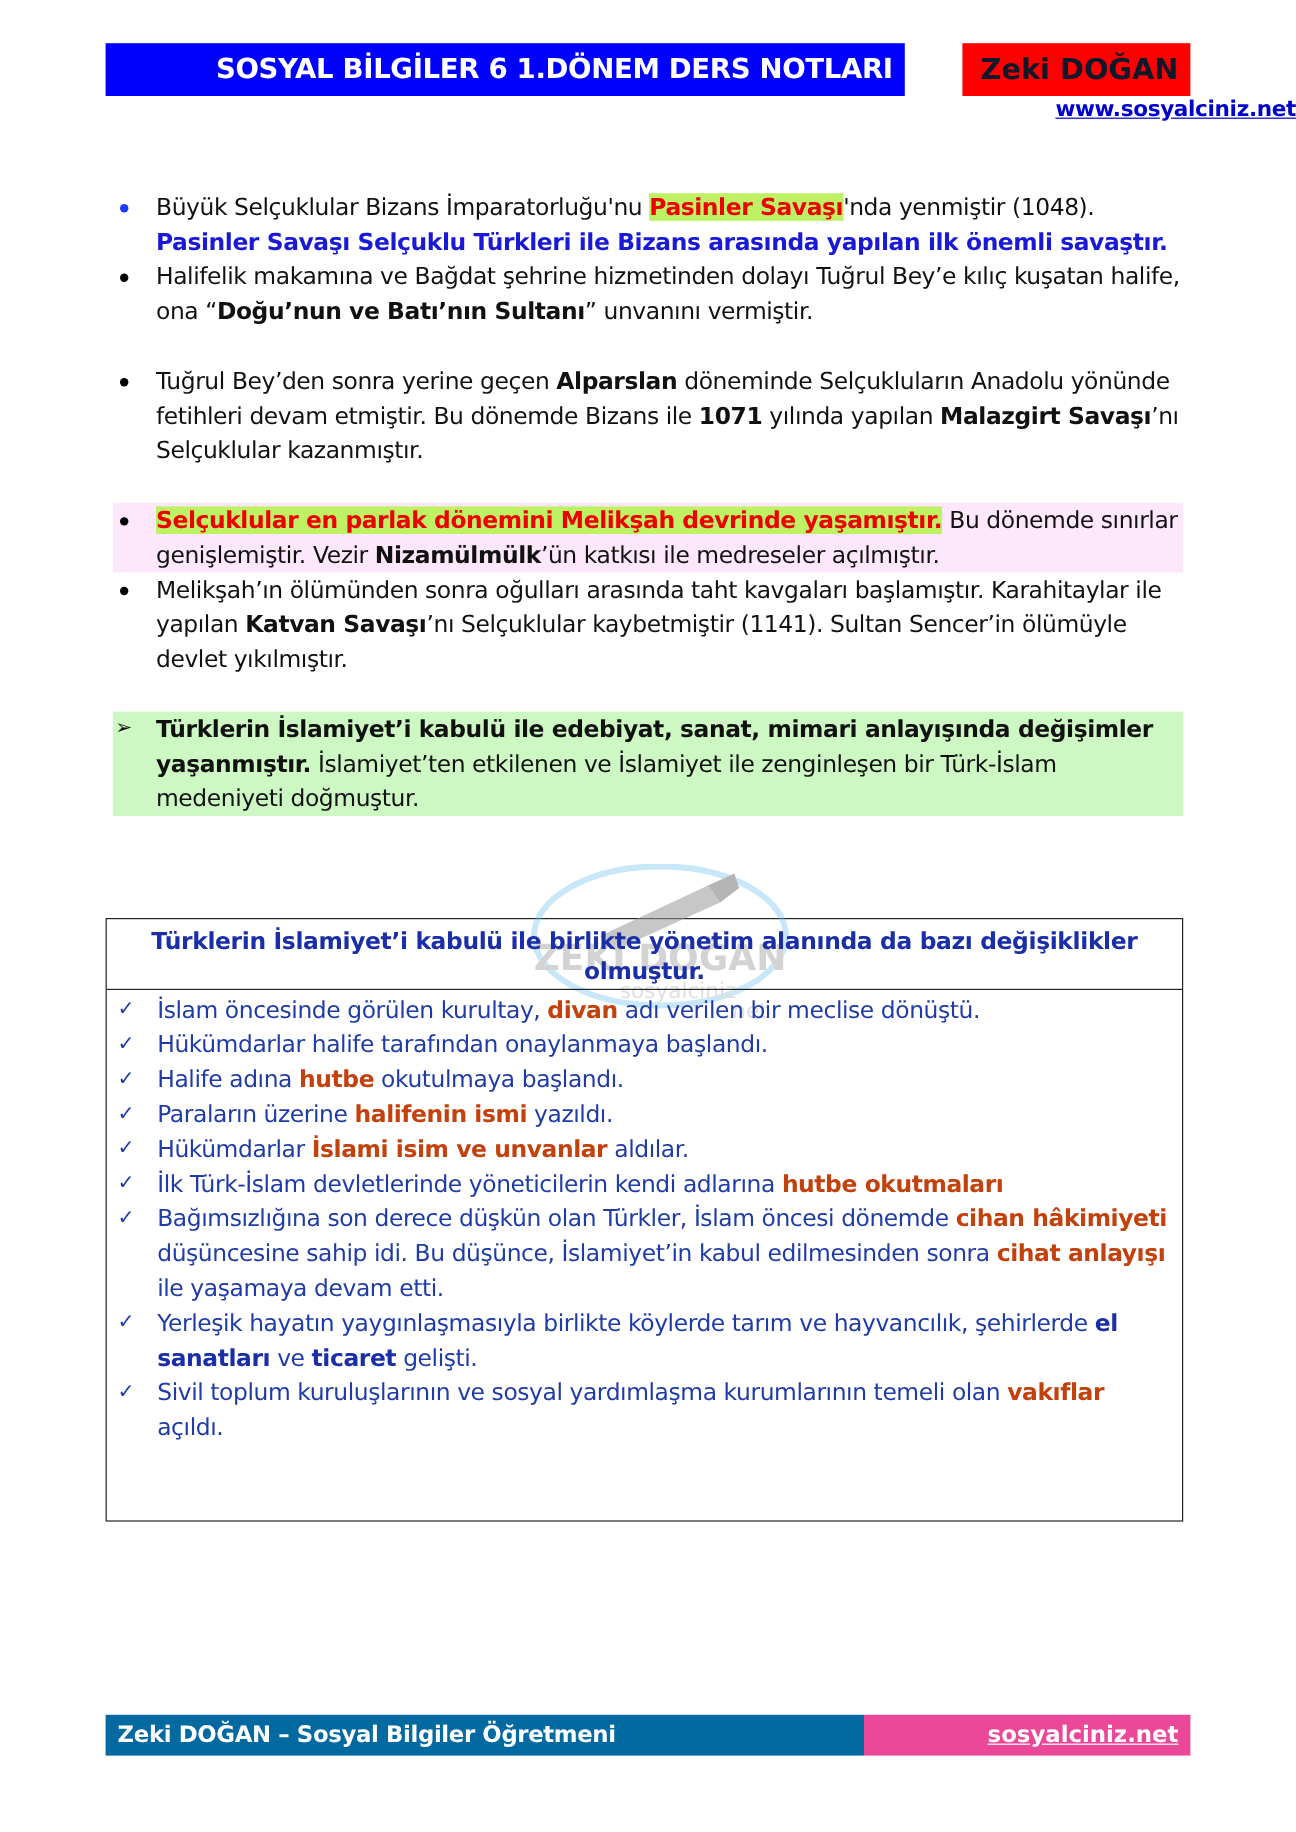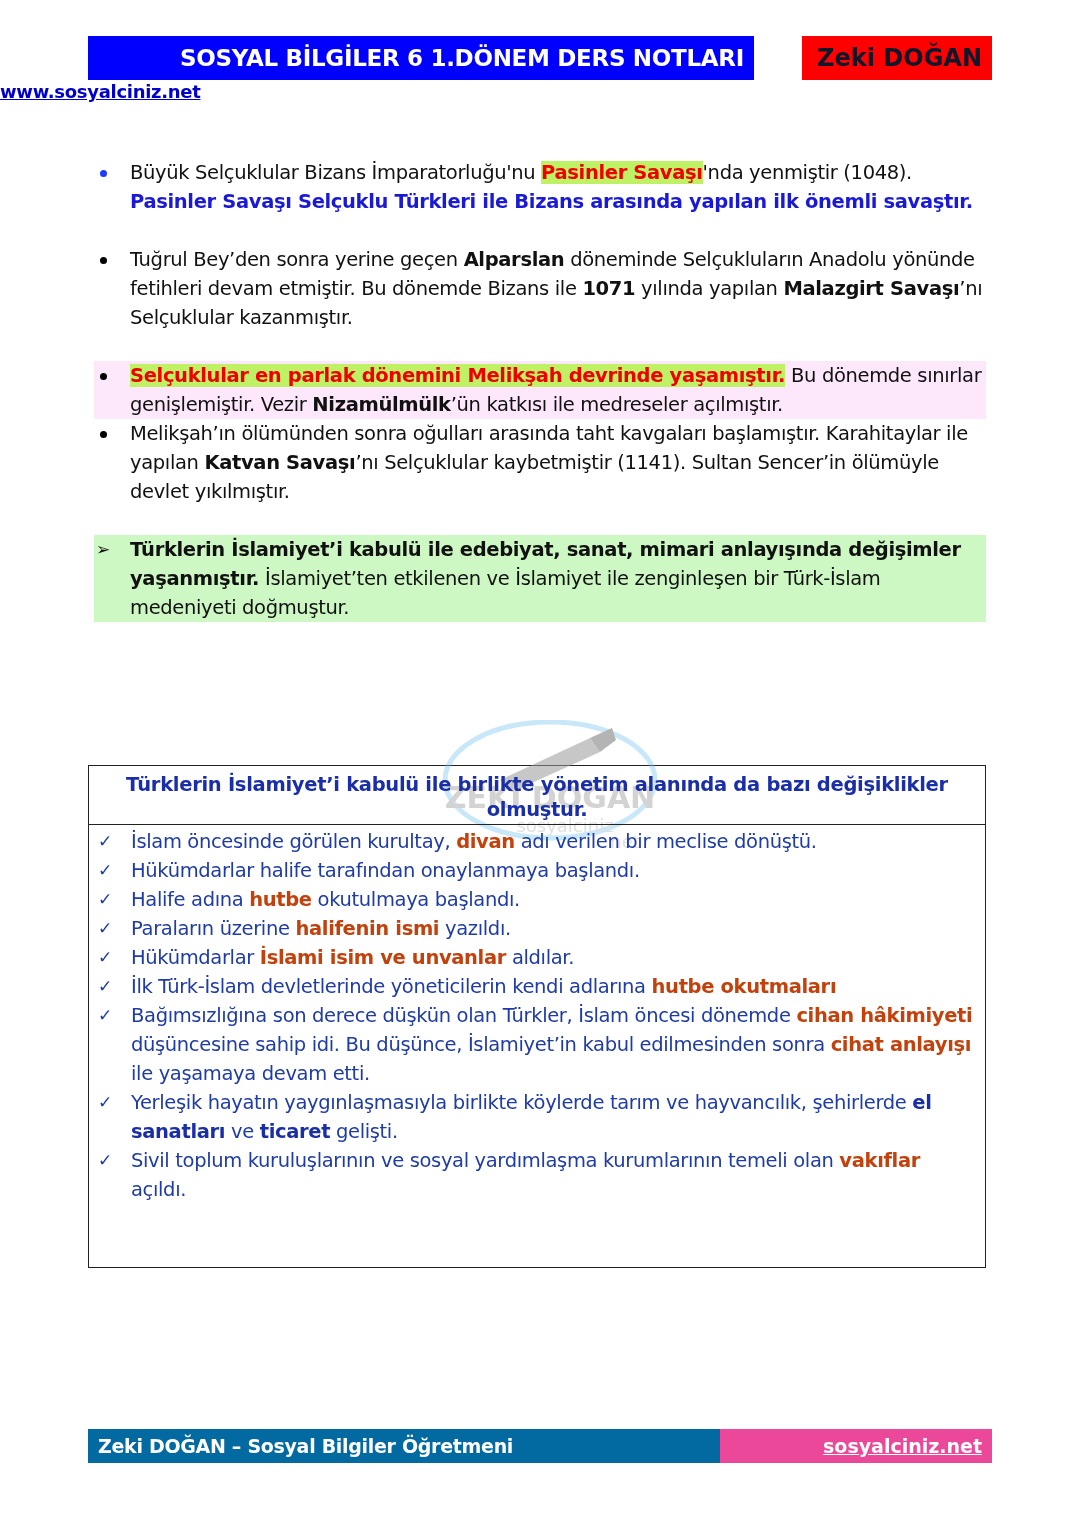--- a/index.html
+++ b/index.html
@@ -1,20 +1,20 @@
 <!DOCTYPE html>
 <html><head>
 <meta charset="utf-8">
 <style>
   html,body{margin:0;padding:0;background:#fff;}
   body{width:1080px;height:1527px;position:relative;overflow:hidden;font-family:"DejaVu Sans","Liberation Sans",sans-serif;color:#111;}
   .hdr{position:absolute;left:88px;top:36px;width:904px;height:44px;display:flex;gap:48px;}
   .hdr-left{background:#0000ff;width:666px;display:flex;align-items:center;justify-content:flex-end;padding-right:10px;box-sizing:border-box;color:#fff;font-weight:bold;font-size:23px;letter-spacing:-0.3px;}
   .hdr-right{background:#ff0000;flex:1;display:flex;align-items:center;justify-content:flex-end;padding-right:10px;box-sizing:border-box;color:#0f172a;font-weight:bold;font-size:24px;}
-  .site{position:absolute;left:0;width:1080px;top:81px;text-align:left;font-size:18px;font-weight:bold;color:#0000cc;text-decoration:underline;letter-spacing:-0.3px;}
+  .site{position:absolute;left:0;width:1080px;top:81px;text-align:right;font-size:18px;font-weight:bold;color:#0000cc;text-decoration:underline;letter-spacing:-0.3px;}
   .content{position:absolute;left:96px;top:129px;width:890px;font-size:19.5px;line-height:29px;letter-spacing:-0.35px;}
   .item{position:relative;padding-left:34px;}
   .item .bullet{position:absolute;left:0;top:0;width:34px;}
   .bullet-dot::before{content:"";position:absolute;left:4px;top:12px;width:7px;height:7px;border-radius:50%;background:#000;}
   .bullet-dot.blue::before{background:#1a3cff;}
   .gap{height:29px;}
   .b{font-weight:bold;}
   .hl-yellow{background:#bef264;color:#ee0000;font-weight:bold;}
   .blue-bold{color:#1a1ad6;font-weight:bold;}
   .pink{background:#fde7fb;margin-left:-2px;padding-left:36px;}
@@ -40,20 +40,24 @@
   <div class="hdr-right">Zeki DOĞAN</div>
 </div>
 <div class="site">www.sosyalciniz.net</div>
 
 <div class="content">
   <div class="gap"></div>
   <div class="item">
     <span class="bullet bullet-dot blue"></span>
     <span>Büyük Selçuklular Bizans İmparatorluğu'nu </span><span class="hl-yellow">Pasinler Savaşı</span><span>'nda yenmiştir (1048).</span><br>
     <span class="blue-bold">Pasinler  Savaşı Selçuklu Türkleri ile Bizans arasında yapılan ilk önemli savaştır.</span>
+  </div>
+  <div class="item">
+    <span class="bullet bullet-dot"></span>
+    <span>Halifelik makamına ve Bağdat şehrine hizmetinden dolayı Tuğrul Bey’e kılıç kuşatan halife, ona “</span><span class="b">Doğu’nun ve Batı’nın Sultanı</span><span>” unvanını vermiştir.</span>
   </div>
   <div class="gap"></div>
   <div class="item">
     <span class="bullet bullet-dot"></span>
     <span>Tuğrul Bey’den sonra yerine geçen </span><span class="b">Alparslan</span><span> döneminde Selçukluların Anadolu yönünde fetihleri devam etmiştir. Bu dönemde Bizans ile </span><span class="b">1071</span><span> yılında yapılan </span><span class="b">Malazgirt Savaşı</span><span>’nı Selçuklular kazanmıştır.</span>
   </div>
   <div class="gap"></div>
   <div class="item pink">
     <span class="bullet bullet-dot" style="left:2px"></span>
     <span class="hl-yellow">Selçuklular en parlak dönemini Melikşah devrinde yaşamıştır.</span><span> Bu dönemde sınırlar genişlemiştir. Vezir </span><span class="b">Nizamülmülk</span><span>’ün katkısı ile medreseler açılmıştır.</span>

